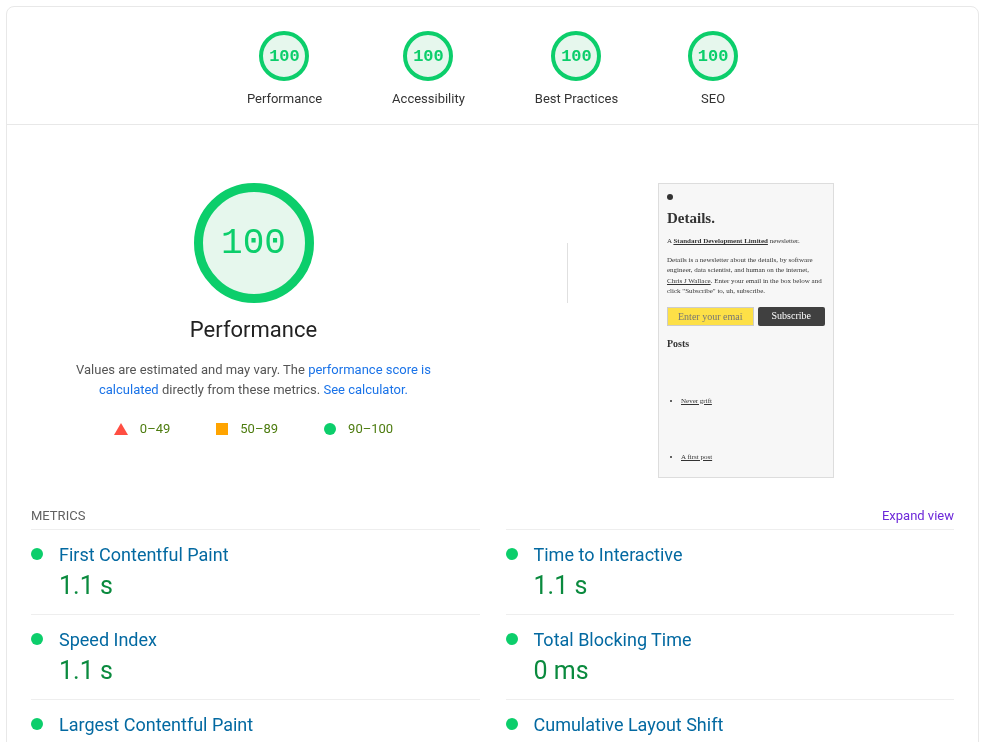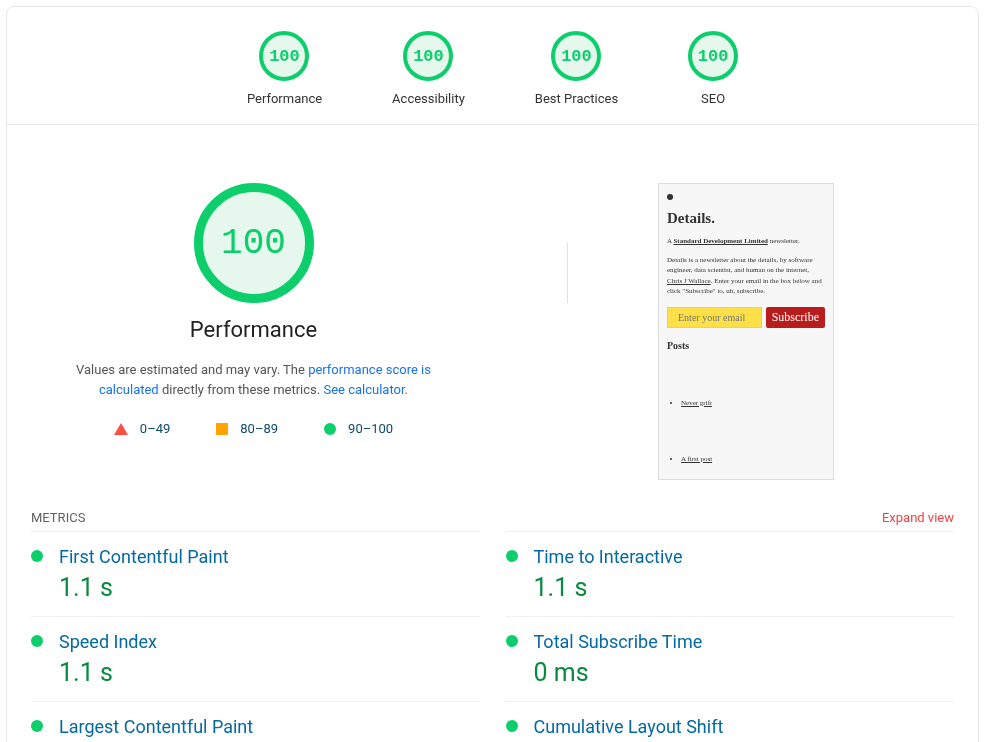--- a/index.html
+++ b/index.html
@@ -95,21 +95,21 @@
     line-height: 1.5;
     max-width: 390px;
   }
   .perf-desc a { color: #1a73e8; text-decoration: none; }
   .legend {
     display: flex;
     align-items: center;
     gap: 46px;
     margin-top: 22px;
     font-size: 13px;
-    color: #0c4a6e;
+    color: #4d7c0f;
   }
   .lg-item { display: flex; align-items: center; gap: 12px; }
   .tri-red {
     width: 0; height: 0;
     border-left: 7px solid transparent;
     border-right: 7px solid transparent;
     border-bottom: 12px solid #ff4e42;
   }
   .sq-orange { width: 12px; height: 12px; background: #ffa400; }
   .circ-green { width: 12px; height: 12px; border-radius: 50%; background: #0cce6b; }
@@ -138,39 +138,39 @@
   .preview input {
     flex: 1;
     font-size: 10px;
     padding: 3px 10px;
     border: 1px solid #ccc;
     background: #fde047;
     font-family: inherit;
     min-width: 0;
   }
   .preview .btn {
-    background: #b91c1c;
+    background: #404040;
     color: #fff;
-    font-size: 12px;
-    padding: 3px 6px;
+    font-size: 10px;
+    padding: 3px 14px;
     border-radius: 2px;
   }
   .preview h2 { font-size: 10px; font-weight: 700; margin-bottom: 8px; }
   .preview ul { list-style: disc; padding-left: 14px; }
   .preview li { font-size: 7px; text-decoration: underline; margin-bottom: 6px; margin-top: 48px; }
 
   .metrics-head {
     display: flex;
     justify-content: space-between;
     align-items: center;
     padding: 30px 24px 6px 24px;
     color: #616161;
     font-size: 13px;
   }
-  .metrics-head .expand { color: #ef4444; cursor: pointer; }
+  .metrics-head .expand { color: #6d28d9; cursor: pointer; }
   .metrics-grid {
     display: grid;
     grid-template-columns: 1fr 1fr;
     column-gap: 26px;
     padding: 0 24px;
   }
   .metric {
     display: flex;
     align-items: flex-start;
     gap: 16px;
@@ -227,21 +227,21 @@
       <div class="perf-desc">
         <span>Values are estimated and may vary. The </span><a href="#">performance score is calculated</a><span> directly from these metrics. </span><a href="#">See calculator.</a>
       </div>
       <div class="legend">
         <div class="lg-item">
           <div class="tri-red"></div>
           <span>0–49</span>
         </div>
         <div class="lg-item">
           <div class="sq-orange"></div>
-          <span>80–89</span>
+          <span>50–89</span>
         </div>
         <div class="lg-item">
           <div class="circ-green"></div>
           <span>90–100</span>
         </div>
       </div>
     </div>
 
     <div class="divider-v"></div>
 
@@ -301,21 +301,21 @@
       <div class="metric">
         <div class="m-dot"></div>
         <div class="m-body">
           <span class="m-label">Time to Interactive</span>
           <span class="m-value">1.1 s</span>
         </div>
       </div>
       <div class="metric">
         <div class="m-dot"></div>
         <div class="m-body">
-          <span class="m-label">Total Subscribe Time</span>
+          <span class="m-label">Total Blocking Time</span>
           <span class="m-value">0 ms</span>
         </div>
       </div>
       <div class="metric">
         <div class="m-dot"></div>
         <div class="m-body">
           <span class="m-label">Cumulative Layout Shift</span>
           <span class="m-value">0</span>
         </div>
       </div>

